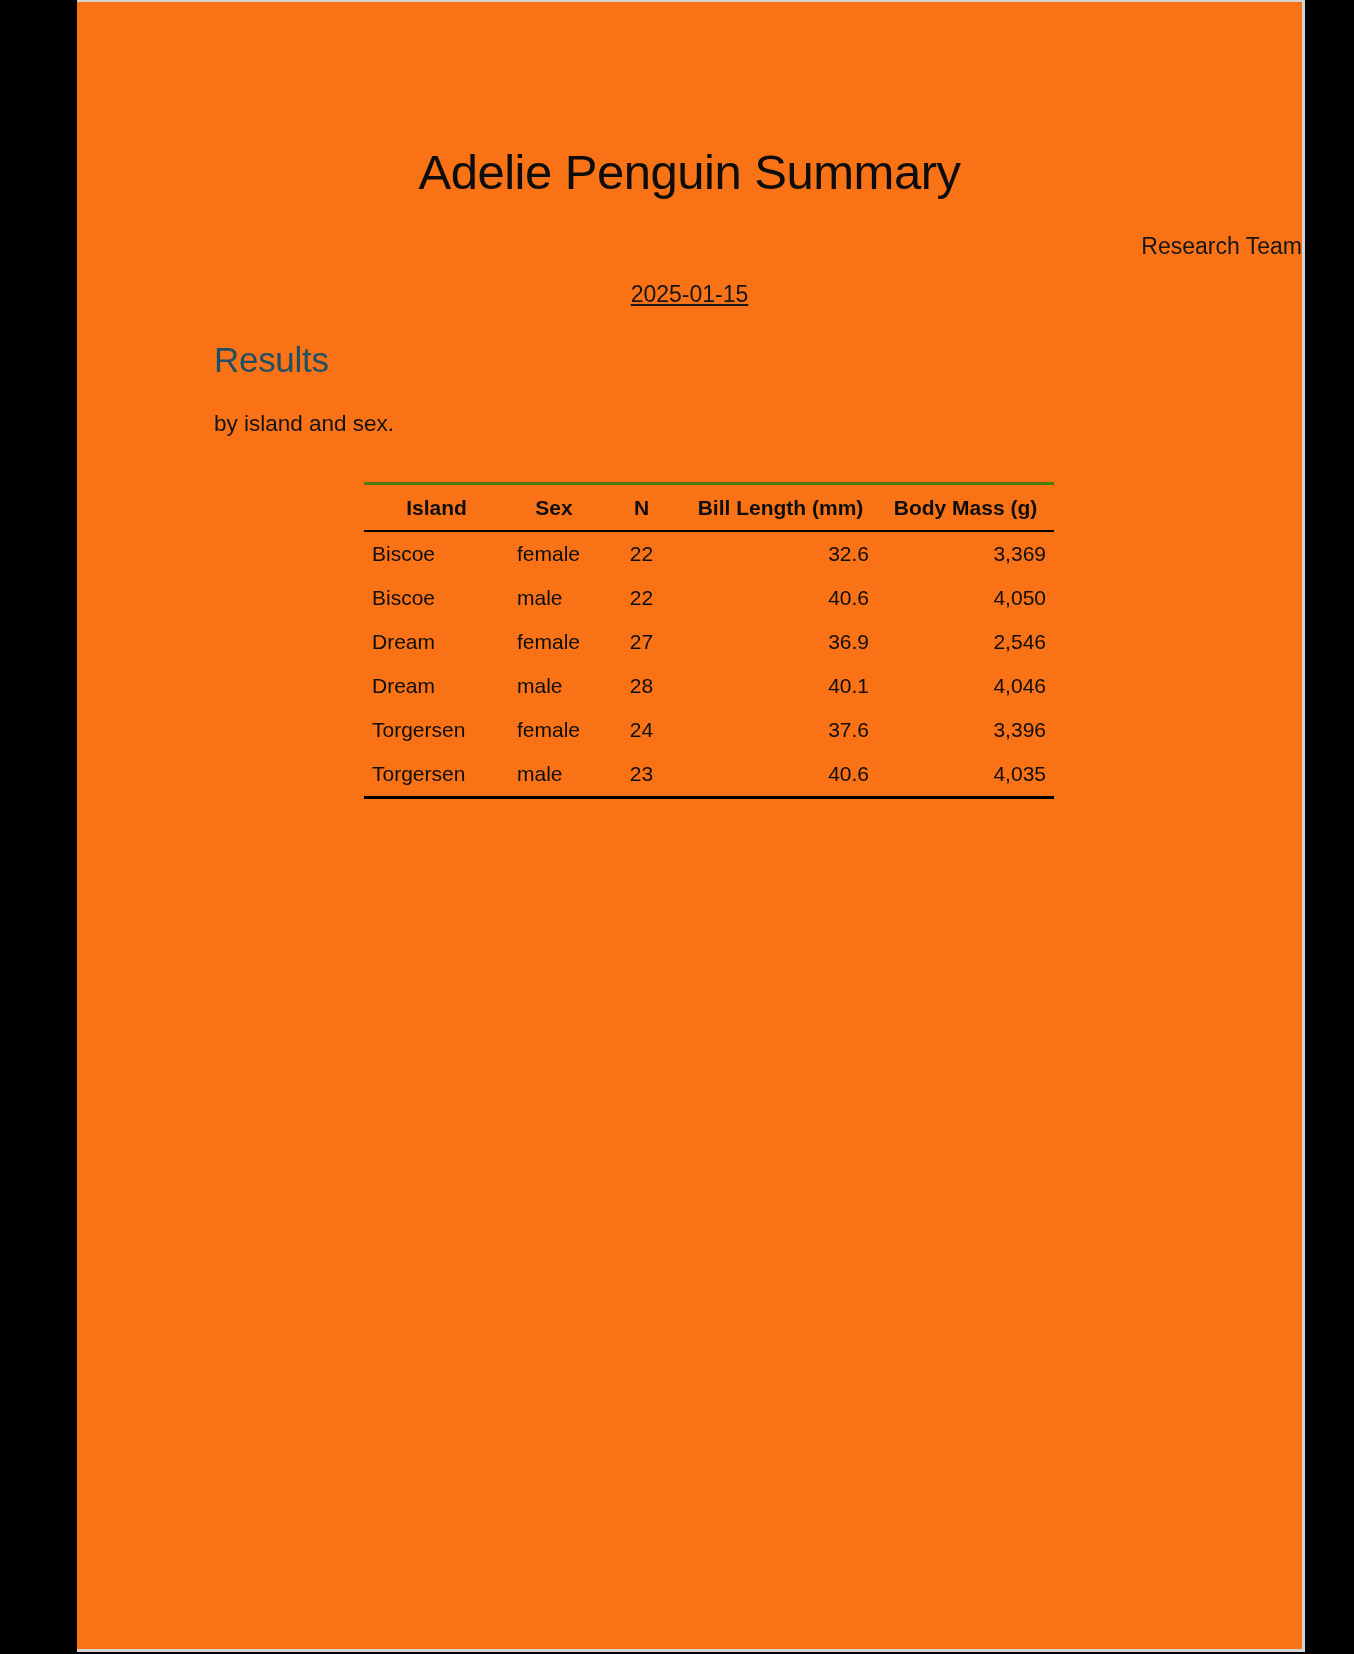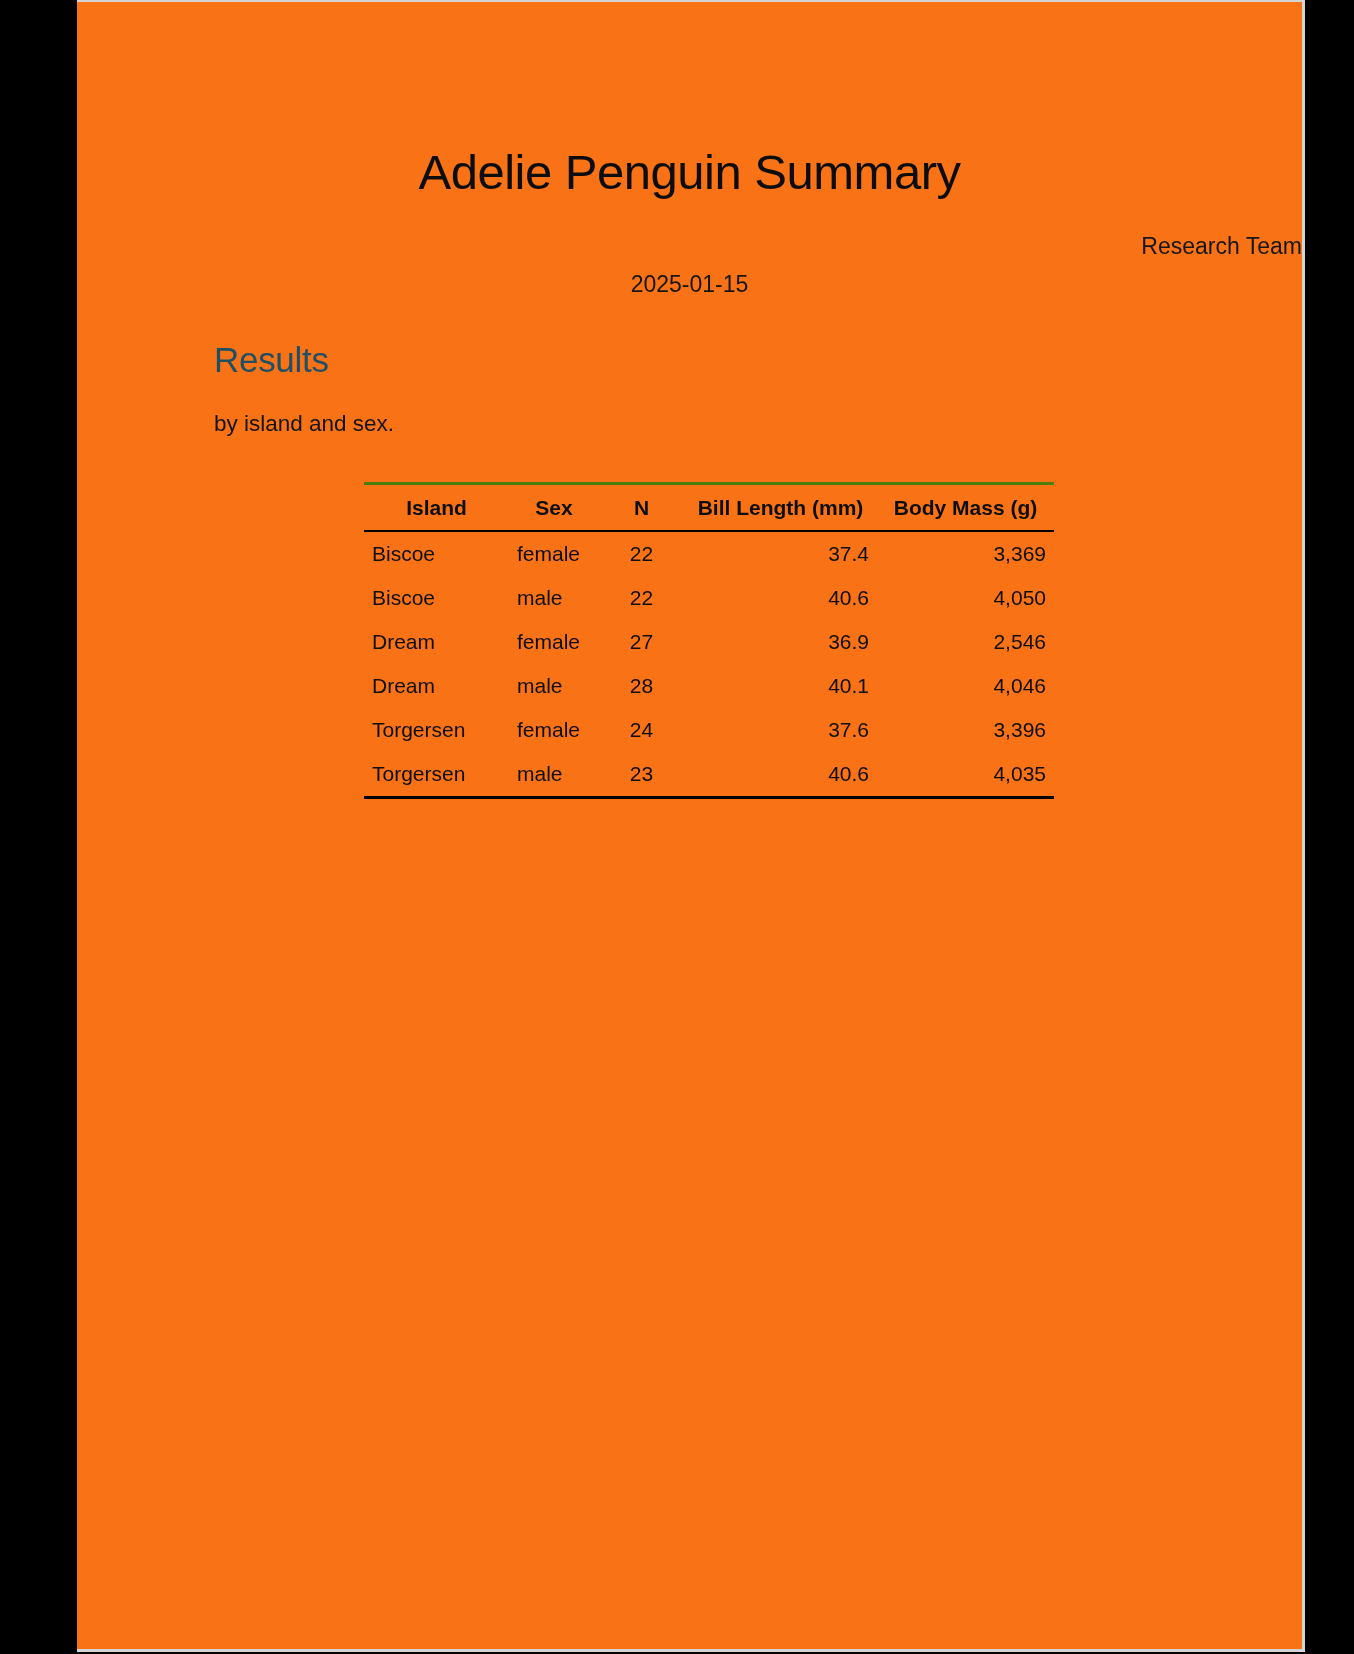--- a/index.html
+++ b/index.html
@@ -24,22 +24,22 @@
     position:absolute;top:142px;left:0;right:0;
     text-align:center;
     font-size:49px;font-weight:400;letter-spacing:-0.5px;
     color:#0d0d0d;white-space:nowrap;
   }
   .doc-author{
     position:absolute;top:231px;left:0;right:0;
     text-align:right;font-size:23px;color:#161616;
   }
   .doc-date{
-    position:absolute;top:269px;left:0;right:0;
-    text-align:center;font-size:23px;color:#161616;
+    position:absolute;top:279px;left:0;right:0;
+    text-align:center;font-size:23px;color:#161616;text-decoration:underline;
   }
   .section-heading{
     position:absolute;top:338px;left:137px;
     font-size:35px;font-weight:400;letter-spacing:-0.3px;
   }
   .body-paragraph{
     position:absolute;top:403px;left:137px;width:1010px;
     font-size:22.5px;line-height:37px;color:#141414;
   }
   .body-paragraph span{display:block;}
@@ -95,21 +95,21 @@
         <th>N</th>
         <th>Bill Length (mm)</th>
         <th>Body Mass (g)</th>
       </tr>
     </thead>
     <tbody>
       <tr>
         <td class="al">Biscoe</td>
         <td class="al">female</td>
         <td class="ac">22</td>
-        <td class="ar">37.4</td>
+        <td class="ar">32.6</td>
         <td class="ar">3,369</td>
       </tr>
       <tr>
         <td class="al">Biscoe</td>
         <td class="al">male</td>
         <td class="ac">22</td>
         <td class="ar">40.6</td>
         <td class="ar">4,050</td>
       </tr>
       <tr>

